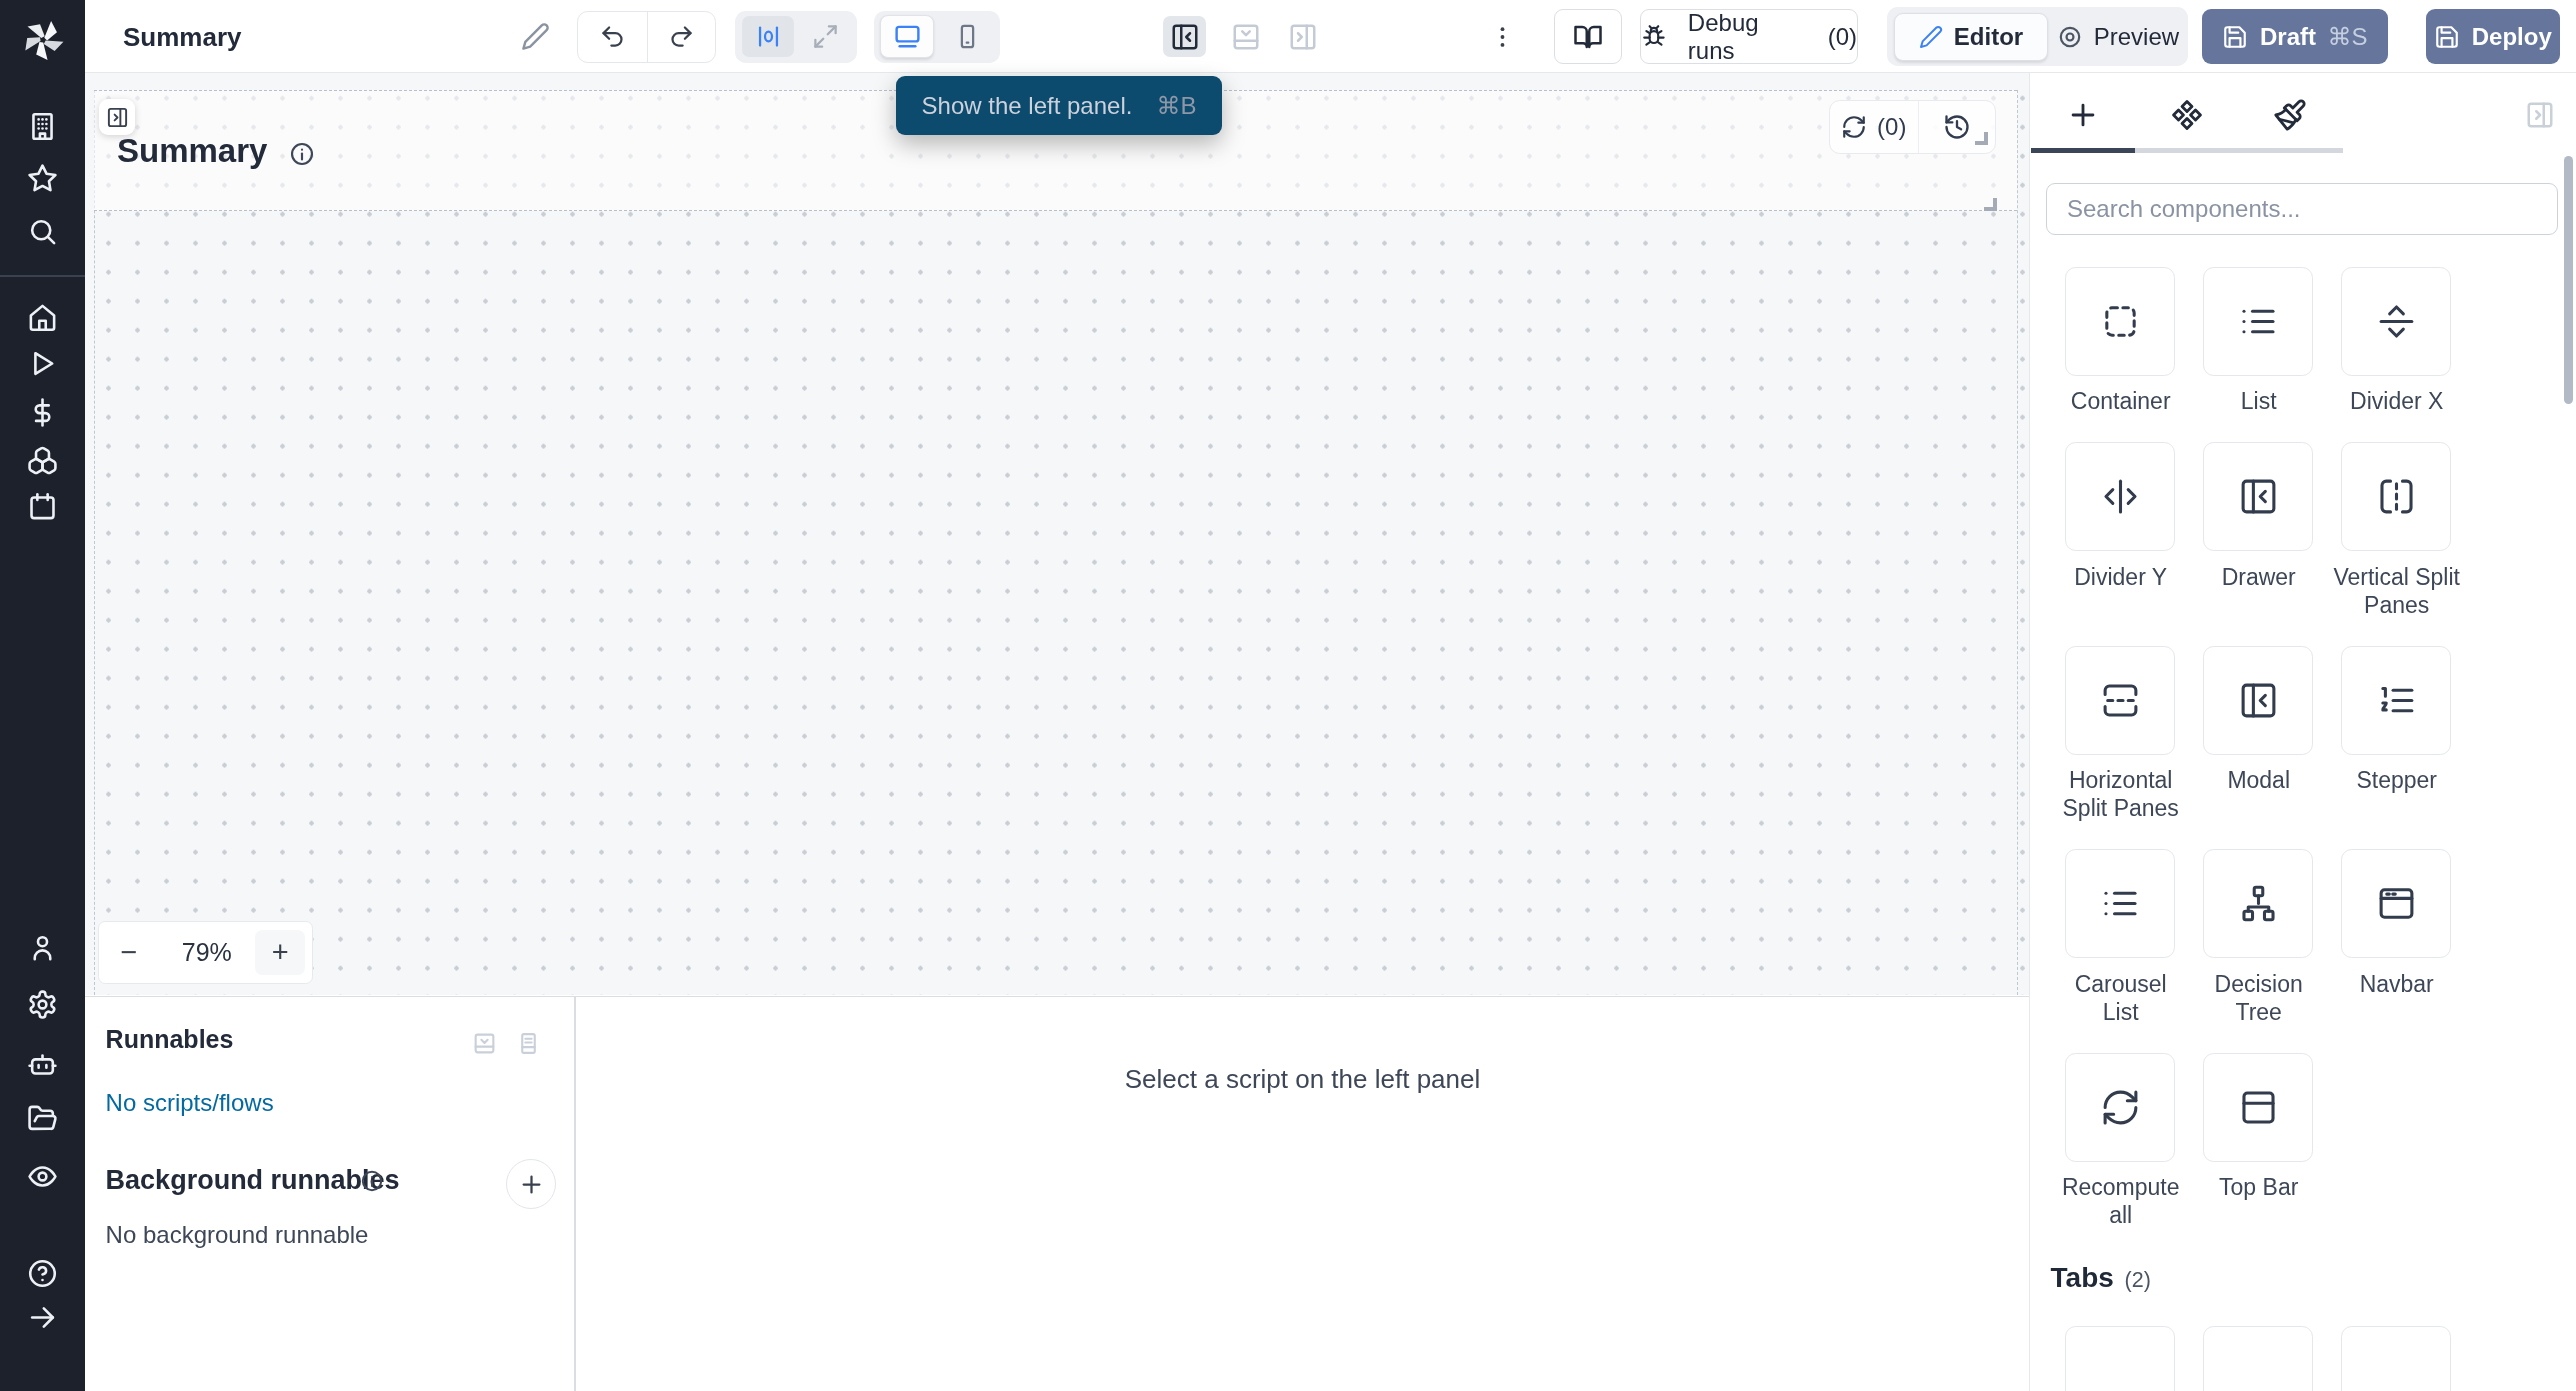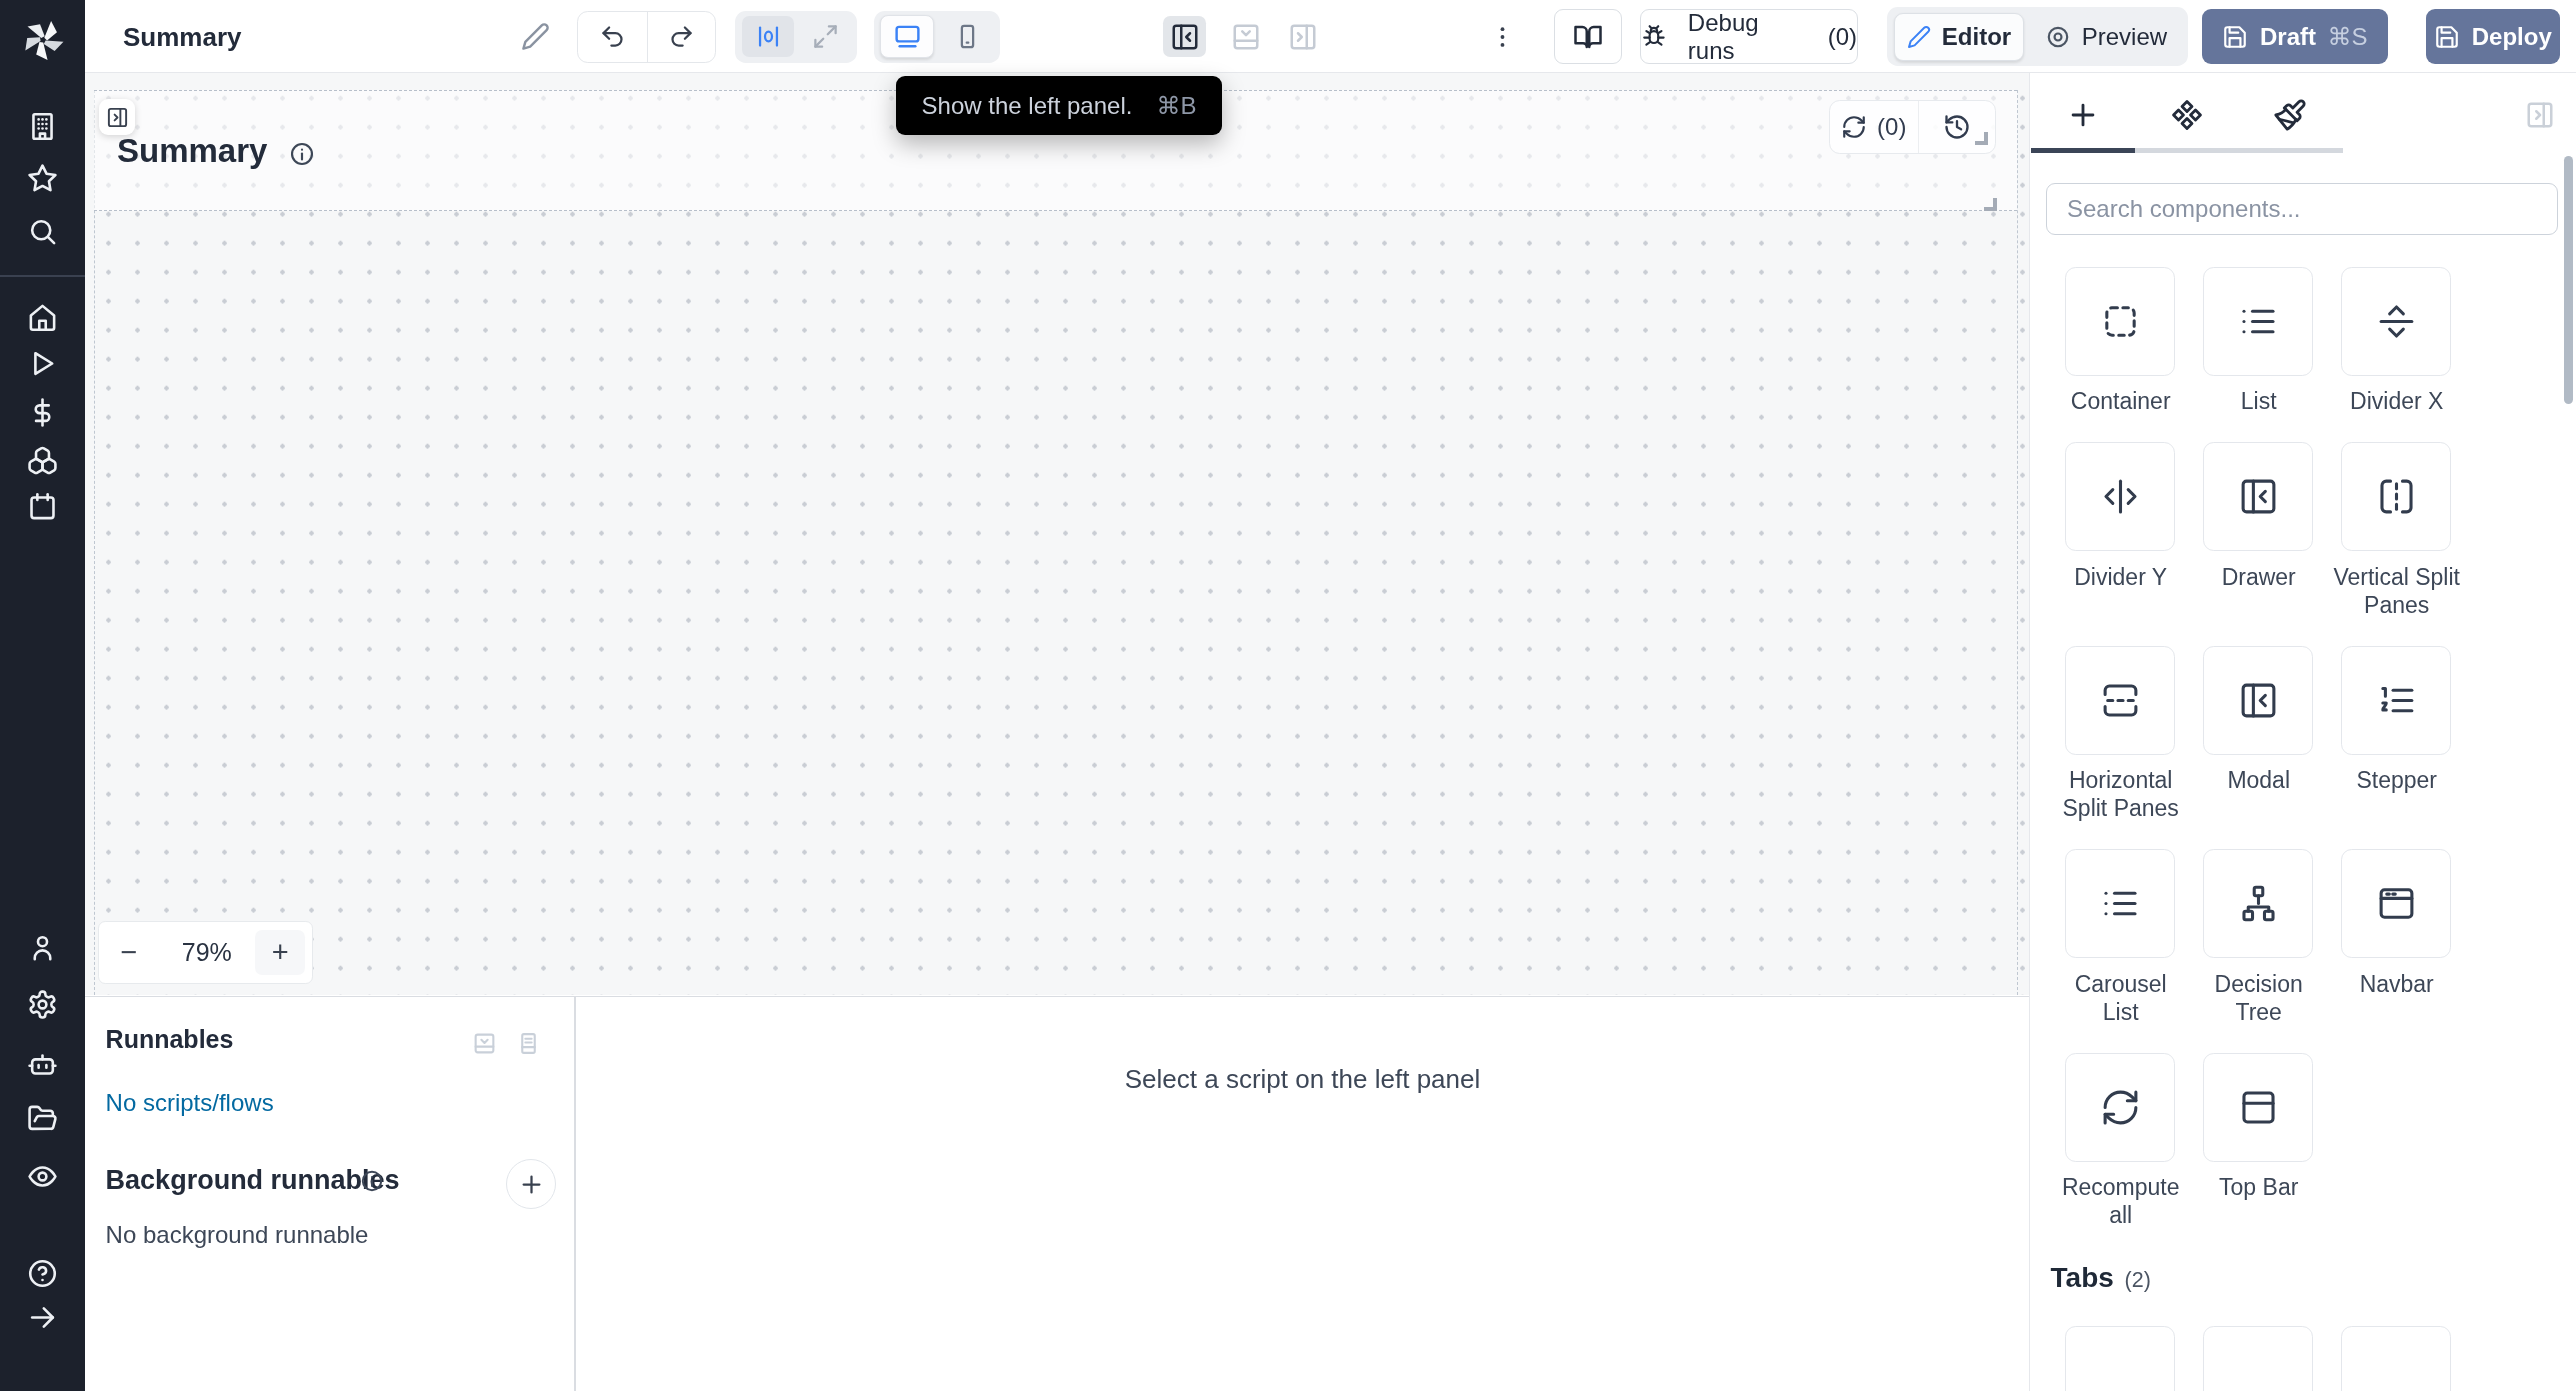--- a/index.html
+++ b/index.html
@@ -33,30 +33,30 @@
   .cell-mobile { flex:1; display:flex; align-items:center; justify-content:center; color:#6d7787; cursor:pointer; }
   .toggles { position:absolute; left:1078px; top:10.7px; height:52px; display:flex; align-items:center; gap:23px; }
   .tog { width:43px; height:41px; border-radius:7.2px; display:flex; align-items:center; justify-content:center; cursor:pointer; }
   .tog.active { background:#e3e6ea; color:#232b3a; }
   .tog.dim { color:#c5cbd4; width:34px; }
   .kebab { position:absolute; left:1402px; top:18px; width:30px; height:38px; color:#39414f; display:flex; align-items:center; justify-content:center; cursor:pointer; }
   .btn { position:absolute; top:9px; height:55px; border-radius:9px; display:flex; align-items:center; justify-content:center; cursor:pointer; font-size:24px; }
   .btn-book { left:1469px; width:68px; background:#fff; border:1.8px solid #dbdfe4; color:#232b3a; }
   .btn-debug { left:1555px; width:218px; background:#fff; border:1.8px solid #dbdfe4; color:#232b3a; gap:21px; }
   .seg { position:absolute; left:1802px; top:7.2px; width:301px; height:59px; background:#eef0f3; border-radius:10.7px; display:flex; align-items:center; }
-  .seg-editor { margin-left:7.2px; width:130px; height:48px; background:#fbfcfd; border:0.9px solid #dde1e6;
+  .seg-editor { margin-left:7.2px; width:154px; height:48px; background:#fbfcfd; border:0.9px solid #dde1e6;
     box-shadow:0 1.8px 2.7px rgba(0,0,0,.10); border-radius:9px; display:flex; align-items:center; justify-content:center; gap:10.7px; font-size:24px; font-weight:600; color:#232b3a; cursor:pointer; }
   .seg-preview { flex:1; display:flex; align-items:center; justify-content:center; gap:10.7px; font-size:24px; color:#232b3a; cursor:pointer; }
   .btn-dark { background:#65759b; color:#fff; border:none; font-weight:600; gap:11.6px; }
   .btn-draft { left:2117px; width:186px; }
   .btn-deploy { left:2341px; width:134px; }
   .shortcut { color:#c6cfe0; font-weight:400; }
 
   
-  .tooltip { position:absolute; left:896px; top:76px; width:326px; height:59px; background:#000000;
+  .tooltip { position:absolute; left:896px; top:76px; width:326px; height:59px; background:#0c4a6e;
     border-radius:9px; box-shadow:0 9px 23px rgba(0,0,0,.28); display:flex; align-items:center; justify-content:center;
     z-index:60; font-size:24px; color:#ccd2dc; gap:24px; }
   .tooltip .shc { color:#8e97a7; }
 
   
   .canvas { position:absolute; left:85px; top:73px; width:1944px; height:922px; background:#f6f7f8;
     background-image:radial-gradient(circle, #c9cdd4 2px, transparent 2.4px); background-size:29px 29px; background-position:9px 10.7px; }
   .guide { position:absolute; top:17px; bottom:0; width:0; border-left:1.8px dashed #bfc7d1; }
   .guide-l { left:9px; } .guide-r { left:1932px; }
   .sel-region { position:absolute; left:9px; top:17px; width:1923px; height:121px; background:rgba(255,255,255,.55);

